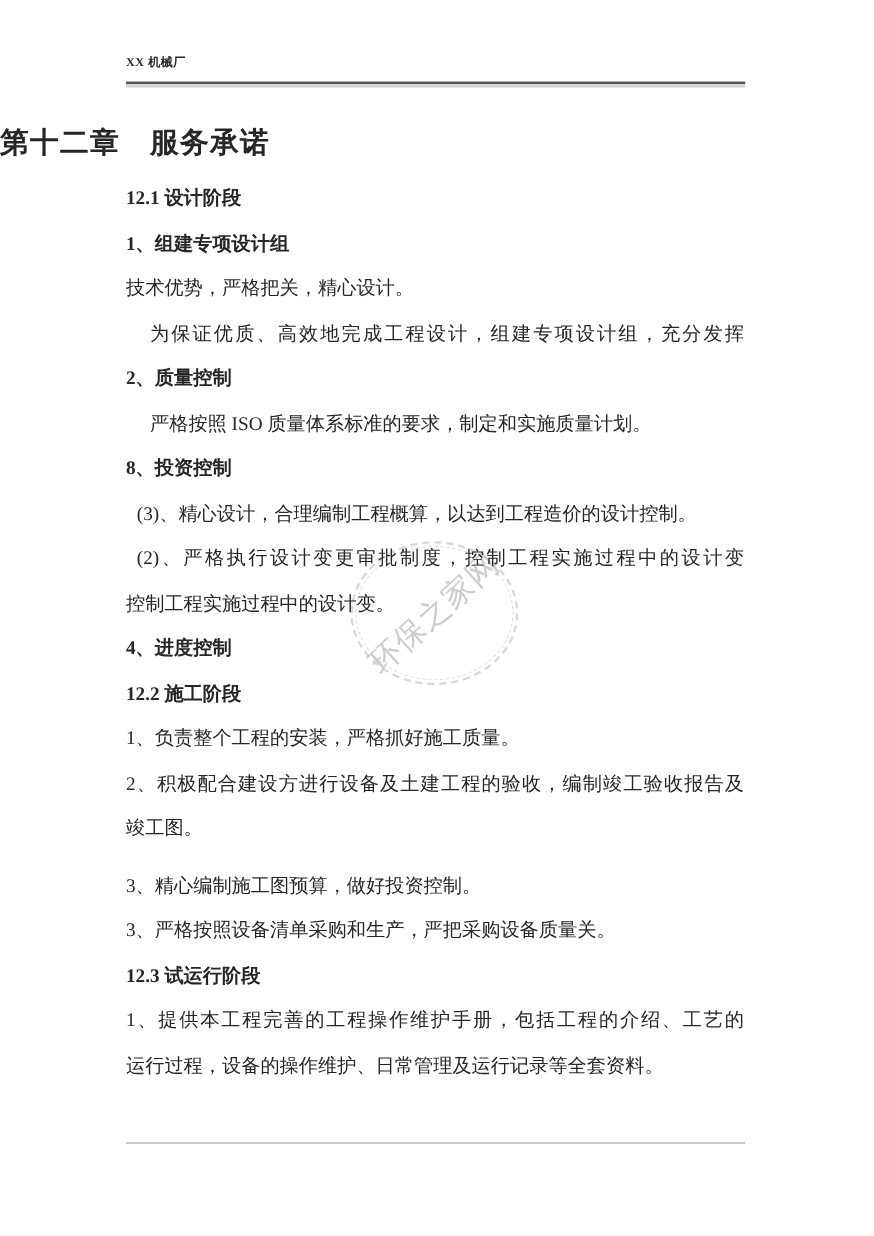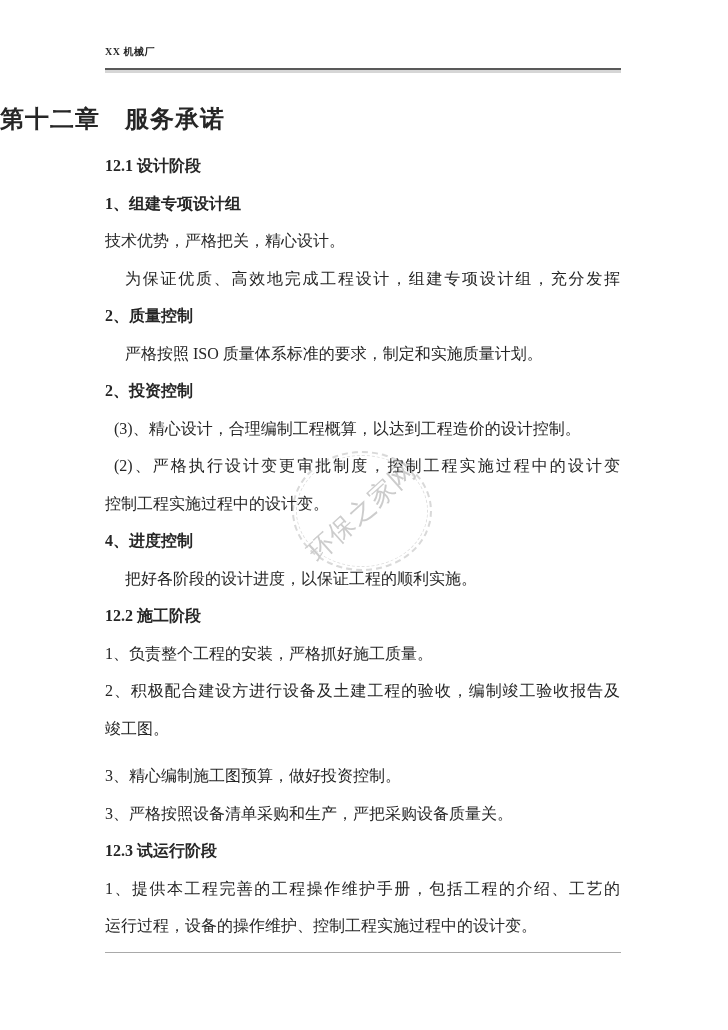--- a/index.html
+++ b/index.html
@@ -130,32 +130,31 @@
     <div class="wm-text">环保之家网</div>
   </div>
 
   <div class="doc-body">
       <div class="line heading">12.1 设计阶段</div>
       <div class="line heading">1、组建专项设计组</div>
       <div class="line">技术优势，严格把关，精心设计。</div>
       <div class="line indent stretch">为保证优质、高效地完成工程设计，组建专项设计组，充分发挥</div>
       <div class="line heading">2、质量控制</div>
       <div class="line indent">严格按照 ISO 质量体系标准的要求，制定和实施质量计划。</div>
-      <div class="line heading">2、投资控制</div>
+      <div class="line heading">8、投资控制</div>
       <div class="line indent-sm">(3)、精心设计，合理编制工程概算，以达到工程造价的设计控制。</div>
       <div class="line indent-sm stretch">(2)、严格执行设计变更审批制度，控制工程实施过程中的设计变</div>
       <div class="line">控制工程实施过程中的设计变。</div>
       <div class="line heading">4、进度控制</div>
-      <div class="line indent">把好各阶段的设计进度，以保证工程的顺利实施。</div>
       <div class="line heading">12.2 施工阶段</div>
       <div class="line">1、负责整个工程的安装，严格抓好施工质量。</div>
       <div class="line stretch">2、积极配合建设方进行设备及土建工程的验收，编制竣工验收报告及</div>
       <div class="line">竣工图。</div>
       <div class="line" style="margin-top: 10px;">3、精心编制施工图预算，做好投资控制。</div>
       <div class="line">3、严格按照设备清单采购和生产，严把采购设备质量关。</div>
       <div class="line heading">12.3 试运行阶段</div>
       <div class="line stretch">1、提供本工程完善的工程操作维护手册，包括工程的介绍、工艺的</div>
-      <div class="line">运行过程，设备的操作维护、控制工程实施过程中的设计变。</div>
+      <div class="line">运行过程，设备的操作维护、日常管理及运行记录等全套资料。</div>
     </div>
 
   <div class="footer-rule"></div>
 
 </div>
 
 </body></html>

